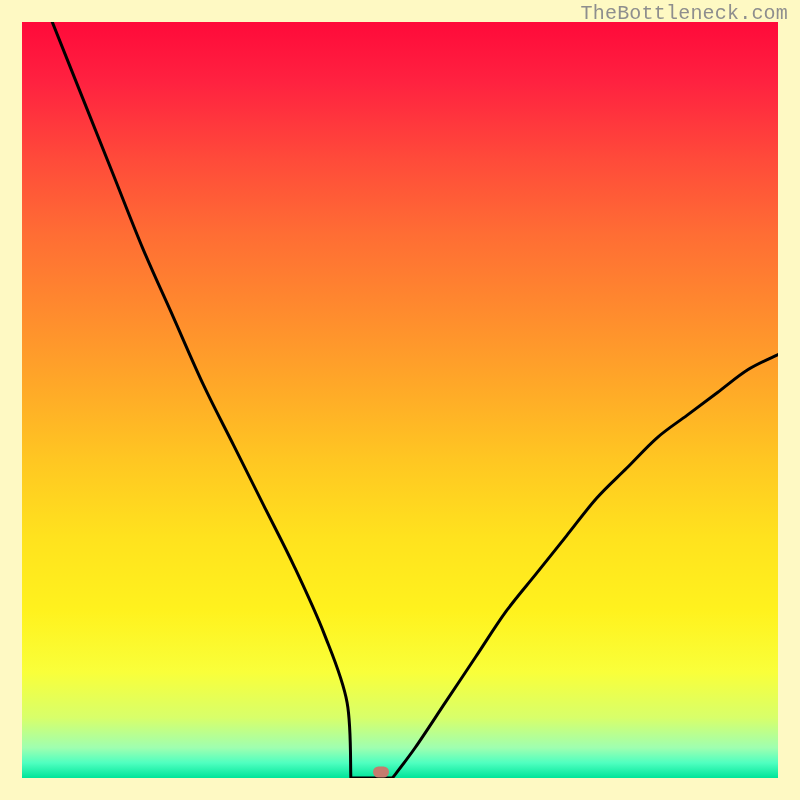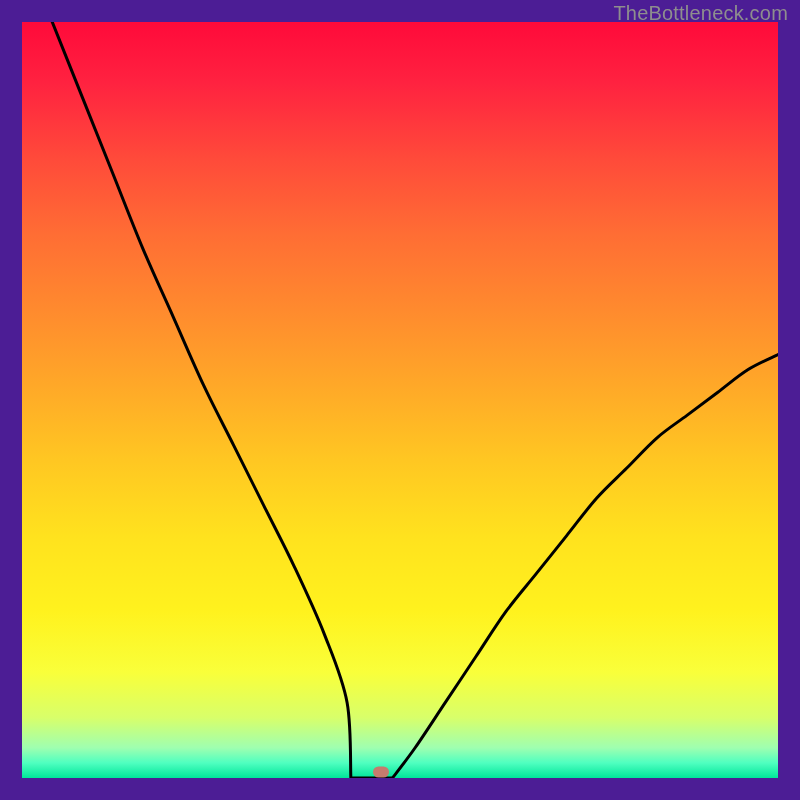--- a/index.html
+++ b/index.html
@@ -8,21 +8,22 @@
     width: 800px;
     height: 800px;
     background: #000;
     overflow: hidden;
     font-family: Arial, Helvetica, sans-serif;
   }
   .frame {
     position: relative;
     width: 800px;
     height: 800px;
-    background: #4c1d95;
+    background: #fef9c3;
+    font-family: Liberation Mono, monospace;
   }
   .plot {
     position: absolute;
     left: 22px;
     top: 22px;
     width: 756px;
     height: 756px;
     background: linear-gradient(to bottom,
       #ff0a3a 0%,
       #ff2240 8%,

